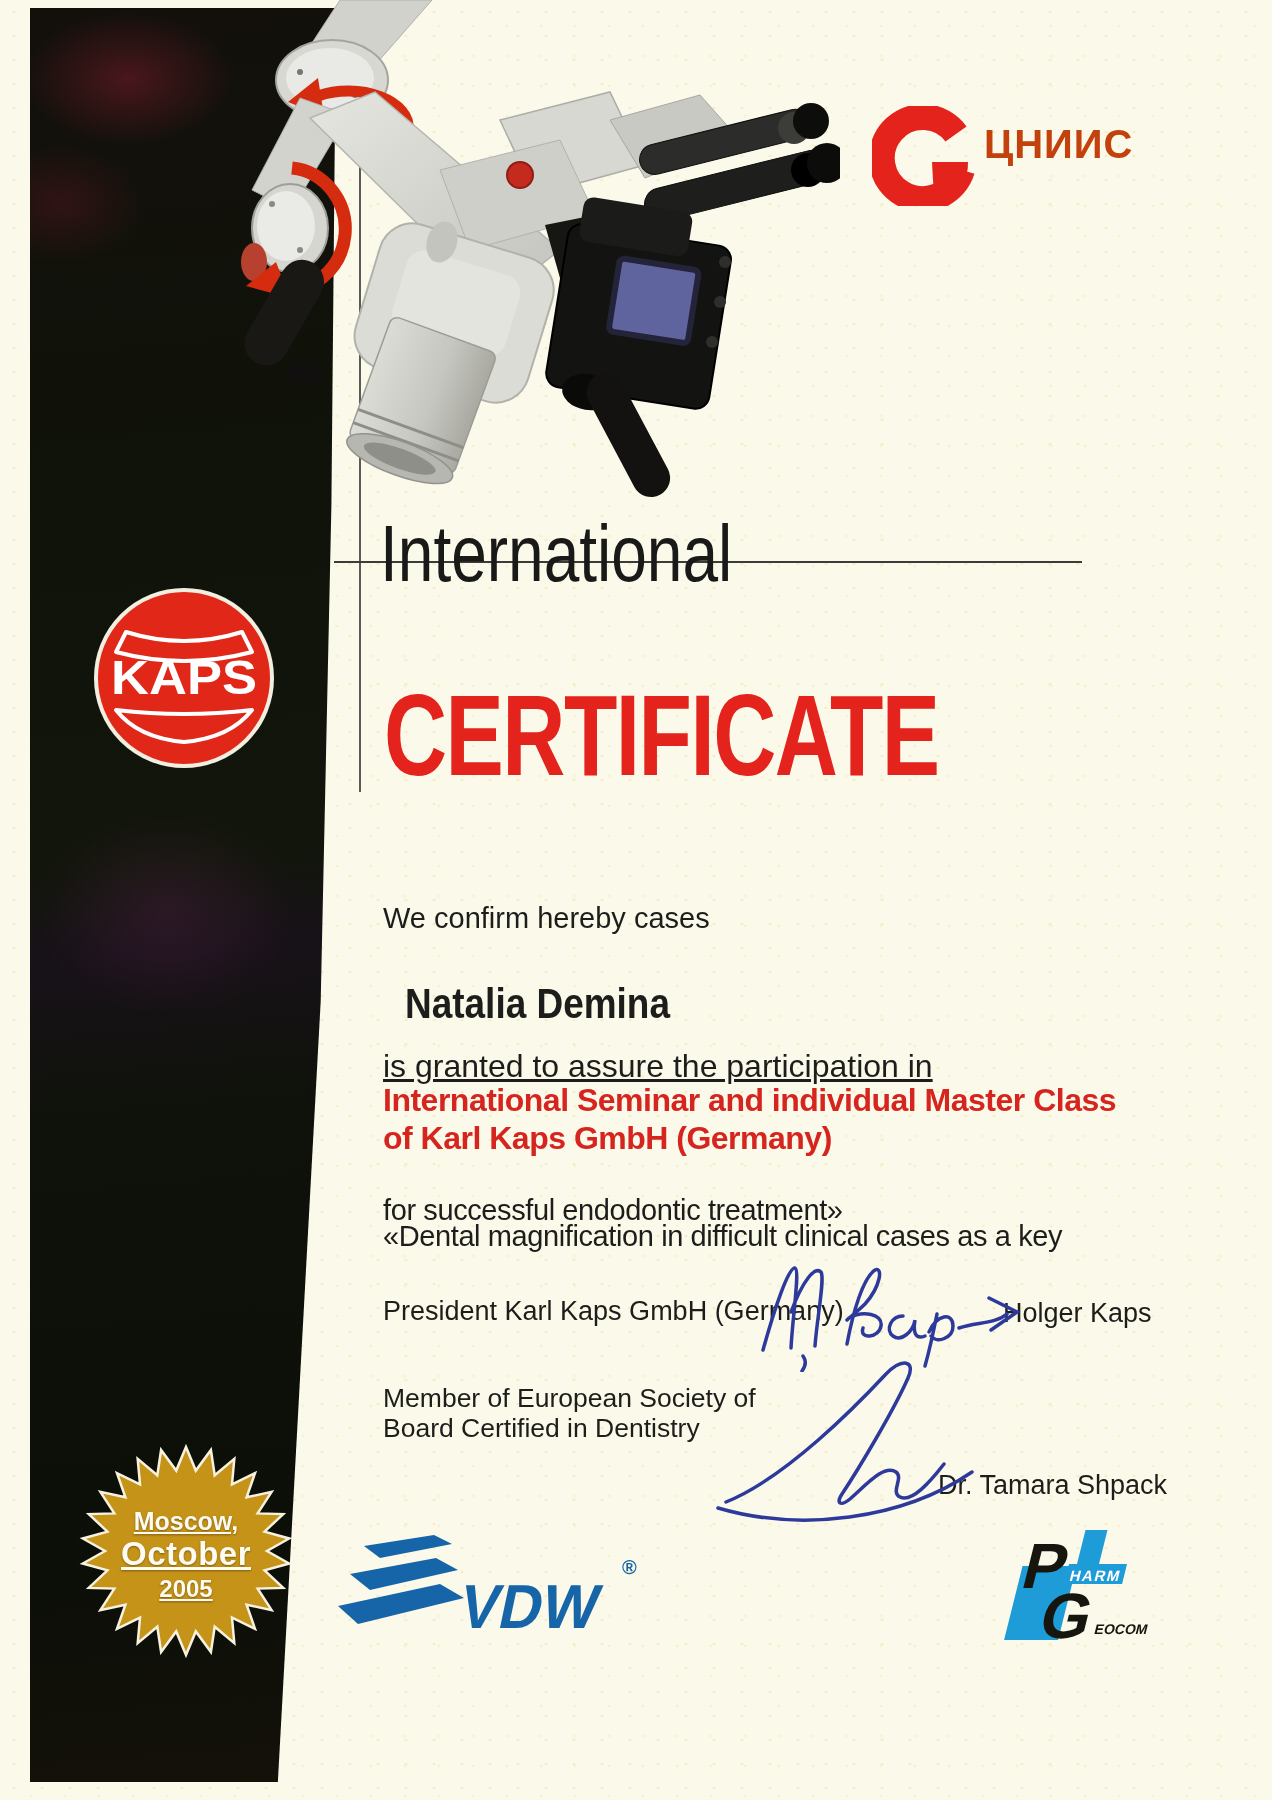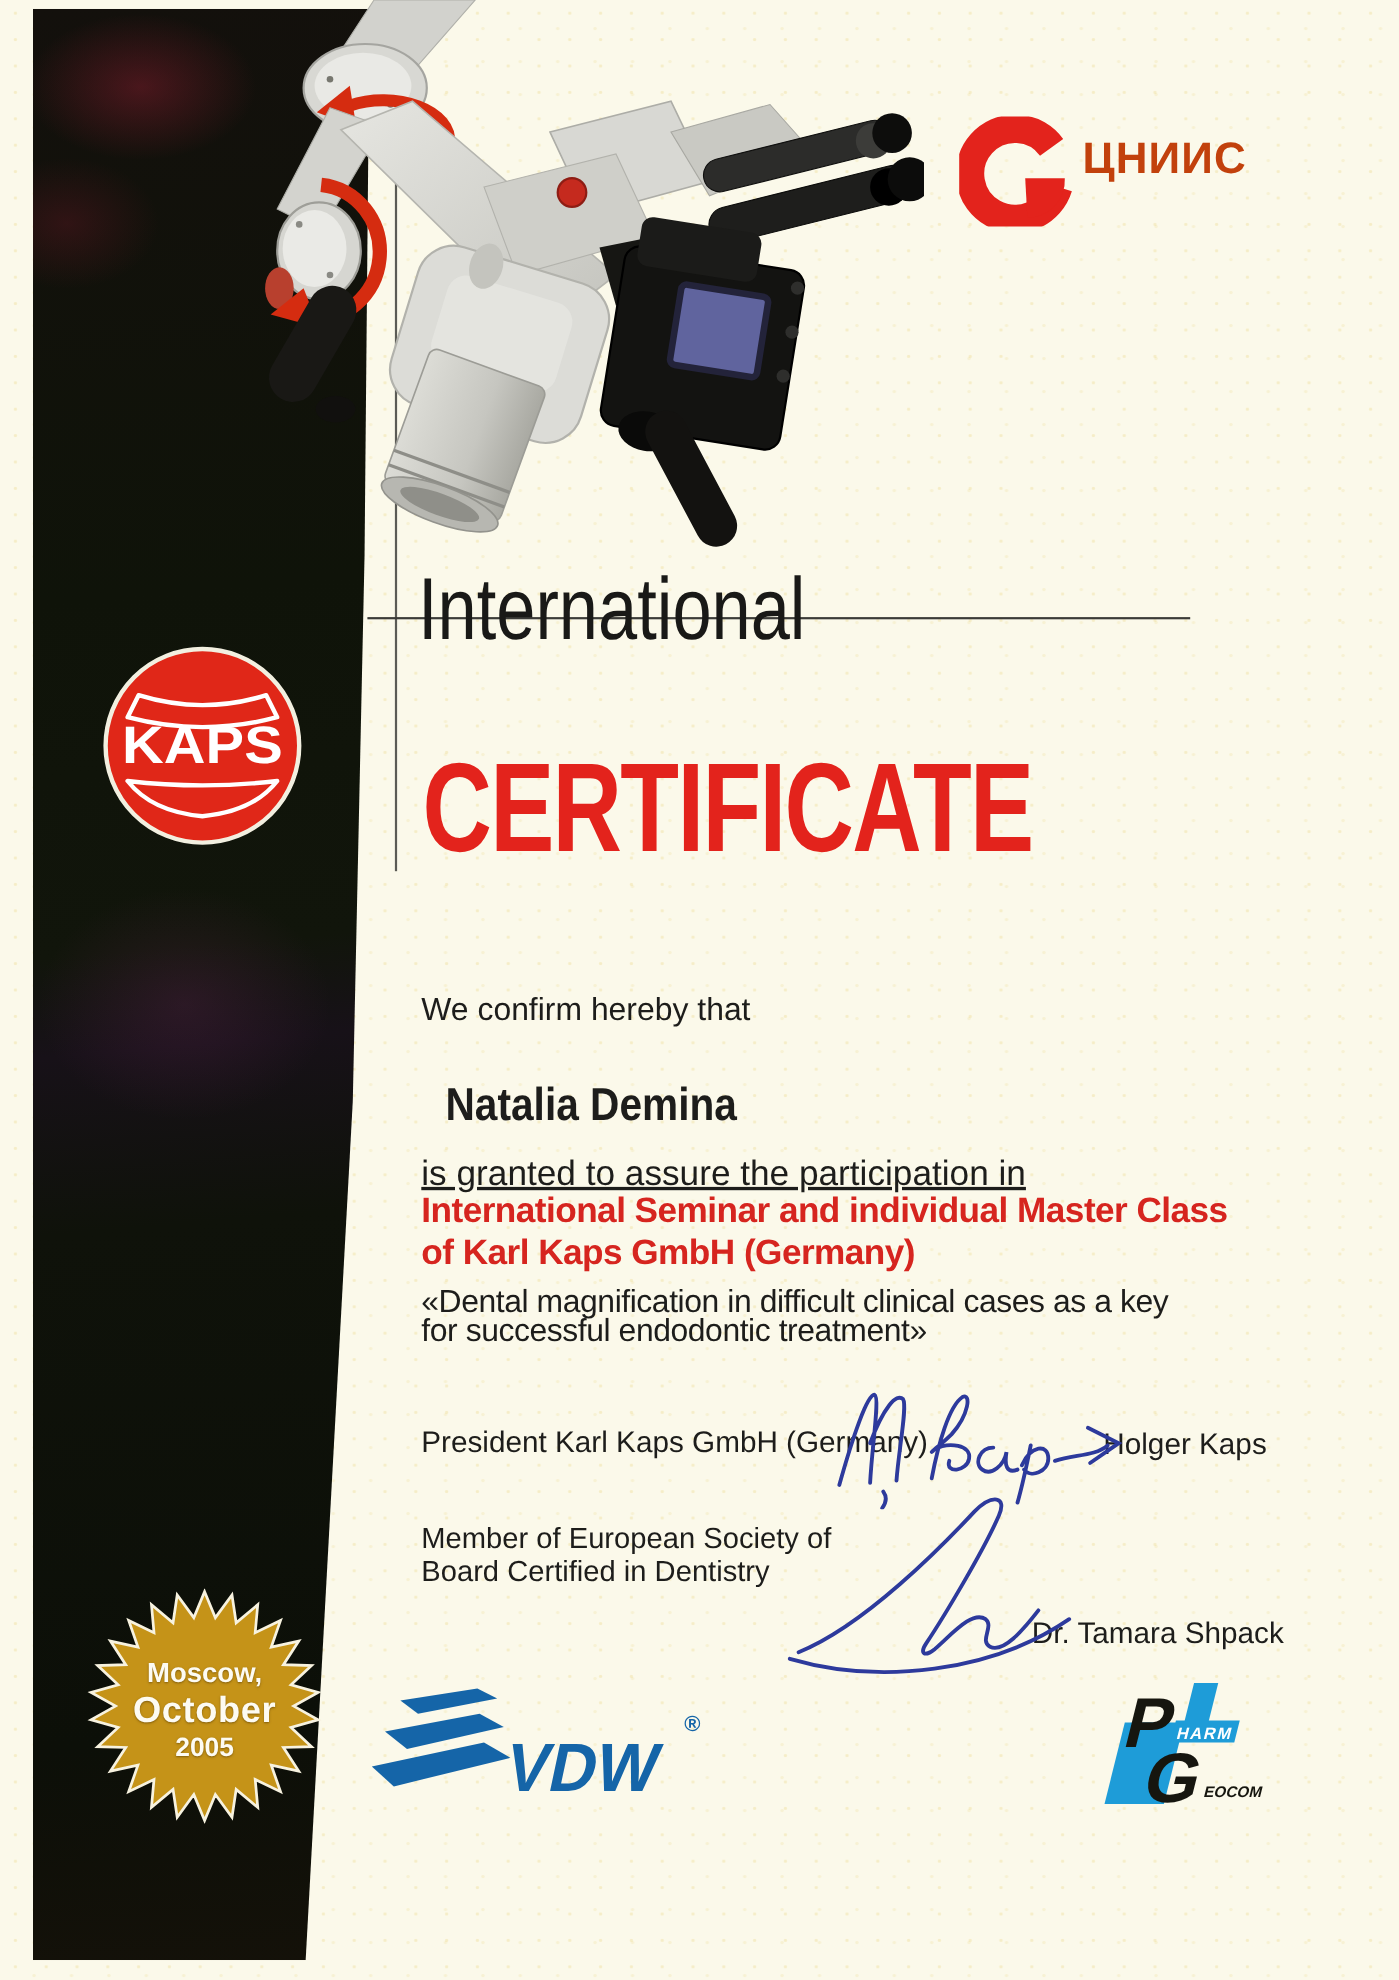--- a/index.html
+++ b/index.html
@@ -40,31 +40,31 @@
           transform:scaleX(.76);transform-origin:left top;white-space:nowrap;z-index:4;}
   
   .txt{color:#1d1d1b;white-space:nowrap;z-index:4;}
   .confirm{left:383px;top:902px;font-size:29px;}
   .recipient{left:405px;top:980px;font-size:42px;font-weight:800;transform:scaleX(.88);transform-origin:left top;}
   .granted{left:383px;top:1048px;font-size:32px;text-decoration:underline;}
   .sem{color:#d6251f;font-weight:700;font-size:32px;letter-spacing:-.5px;}
   .sem1{left:383px;top:1082px;}
   .sem2{left:383px;top:1120px;}
   .topic{font-size:29px;letter-spacing:-.4px;}
-  .topic1{left:383px;top:1168px;}
+  .topic1{left:383px;top:1220px;}
   .topic2{left:383px;top:1194px;}
   .pres-label{left:383px;top:1296px;font-size:27px;}
   .pres-name{left:1003px;top:1298px;font-size:27px;}
   .spec-block{left:383px;top:1383px;font-size:26.5px;line-height:30px;white-space:nowrap;z-index:4;color:#1d1d1b;}
   .spec-name{left:938px;top:1470px;font-size:27px;}
   .sig{z-index:5;}
   
   .badge-star{left:79px;top:1444px;z-index:4;}
   .badge-text{left:96px;top:1509px;width:180px;text-align:center;color:#fdfbf2;z-index:5;
-              text-shadow:0 1px 2px rgba(70,45,0,.55);line-height:1;}
+              text-shadow:0 1px 2px rgba(70,45,0,.55);line-height:1;text-decoration:underline;}
   .badge-city{font-size:25px;font-weight:700;}
   .badge-month{font-size:33px;font-weight:800;margin-top:3px;letter-spacing:.5px;}
   .badge-year{font-size:24px;font-weight:700;margin-top:7px;}
   
   .vdw{left:330px;top:1532px;z-index:4;}
   .pg{left:1000px;top:1520px;z-index:4;}
 </style>
 </head>
 <body>
 
@@ -172,21 +172,21 @@
 <svg class="abs kaps" width="212" height="200" viewBox="0 0 212 200">
   <circle cx="106" cy="100" r="88" fill="#e02718" stroke="#f2efe0" stroke-width="4"></circle>
   <path d="M 38 74 Q 106 92 174 74 L 164 54 Q 106 72 48 54 Z" fill="#e02718" stroke="#ffffff" stroke-width="4" stroke-linejoin="round"></path>
   <text x="106" y="116" text-anchor="middle" font-family="&quot;Liberation Sans&quot;,sans-serif" font-weight="900" font-size="48" fill="#ffffff" textLength="146" lengthAdjust="spacingAndGlyphs">KAPS</text>
   <path d="M 38 132 Q 106 140 174 132 Q 152 160 106 164 Q 60 160 38 132 Z" fill="#e02718" stroke="#ffffff" stroke-width="4" stroke-linejoin="round"></path>
 </svg>
 
 <div class="abs t-int">International</div>
 <div class="abs t-cert">CERTIFICATE</div>
 
-<div class="abs txt confirm">We confirm hereby that</div>
+<div class="abs txt confirm">We confirm hereby cases</div>
 <div class="abs txt recipient">Natalia Demina</div>
 <div class="abs txt granted">is granted to assure the participation in</div>
 <div class="abs txt sem sem1">International Seminar and individual Master Class</div>
 <div class="abs txt sem sem2">of Karl Kaps GmbH (Germany)</div>
 <div class="abs txt topic topic1">«Dental magnification in difficult clinical cases as a key</div>
 <div class="abs txt topic topic2">for successful endodontic treatment»</div>
 
 <div class="abs txt pres-label">President Karl Kaps GmbH (Germany)</div>
 <svg class="abs sig" style="left:745px;top:1252px;" width="300" height="120" viewBox="0 0 300 120">
   <g fill="none" stroke="#2d3a9c" stroke-width="3.5" stroke-linecap="round">

